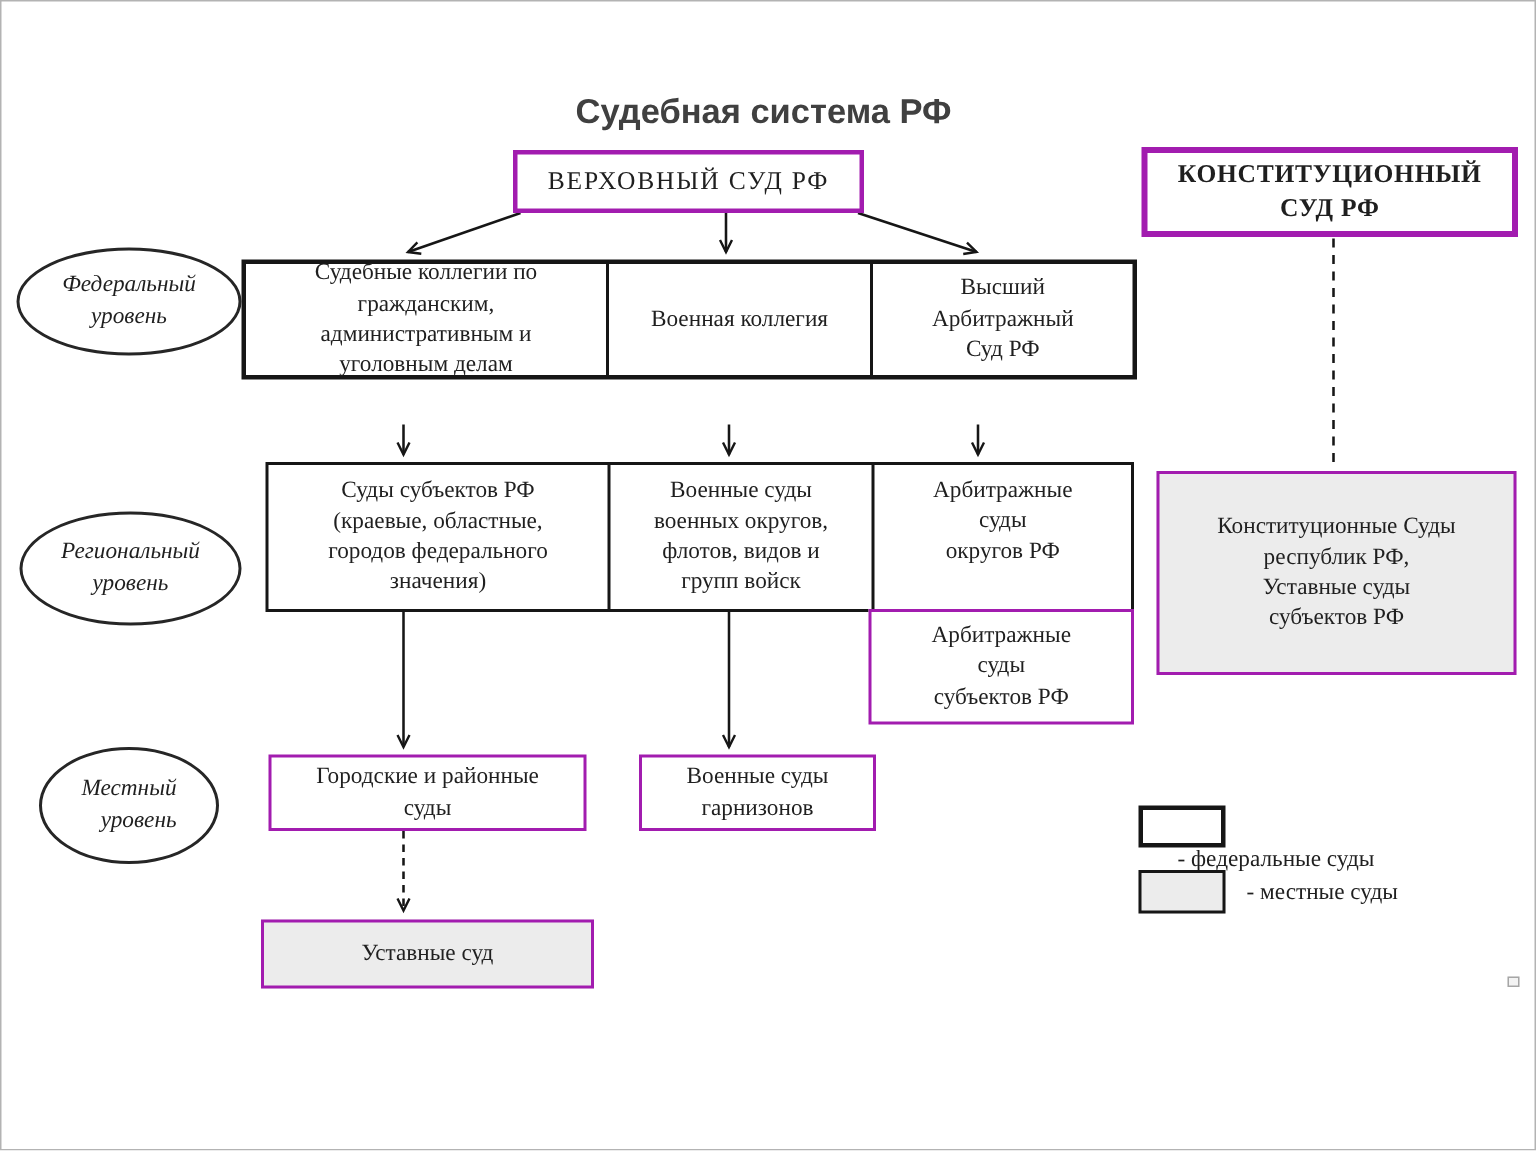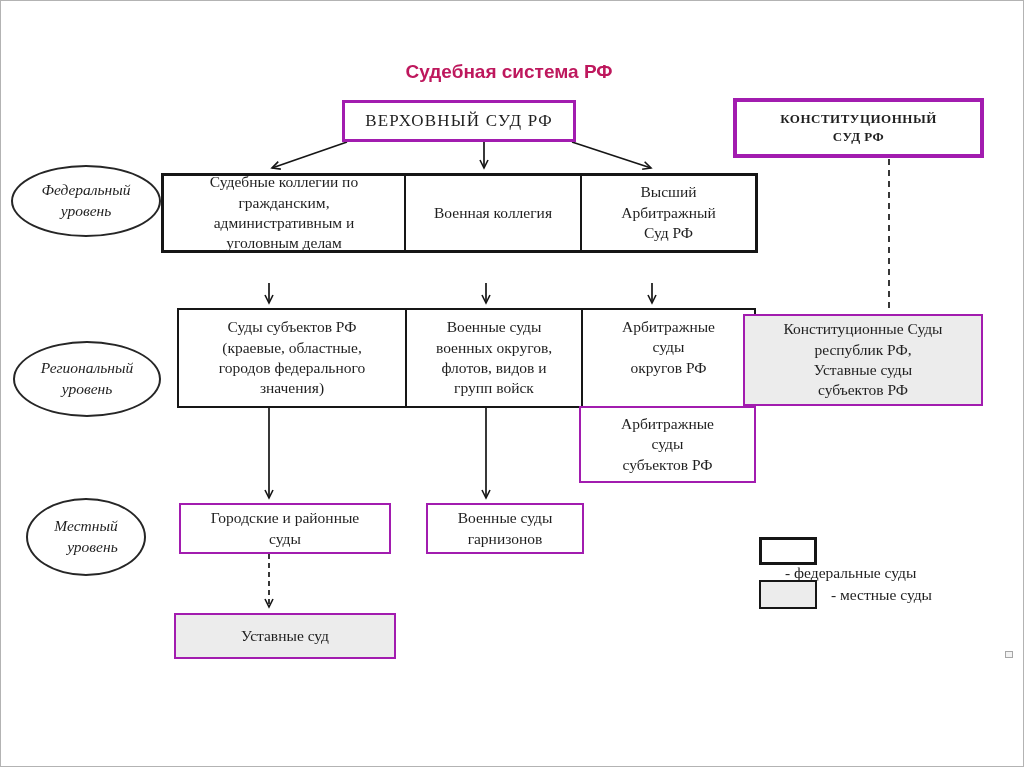--- a/index.html
+++ b/index.html
@@ -5,52 +5,52 @@
   * { margin:0; padding:0; box-sizing:border-box; }
   html,body { background:#ffffff; }
   body { font-family:"Liberation Serif", serif; color:#1f1f1f; }
   .slide {
     position:relative; width:1024px; height:767px; background:#ffffff;
     border:1px solid #b3b3b3; overflow:hidden;
   }
   .connectors { position:absolute; left:0; top:0; width:1024px; height:767px; }
   .title {
     position:absolute; left:308px; top:60px; width:400px; text-align:center;
-    font-family:"Liberation Sans", sans-serif; font-weight:bold; font-size:19px; color:#be185d;
+    font-family:"Liberation Sans", sans-serif; font-weight:bold; font-size:23px; color:#404040;
   }
   .node {
     position:absolute; background:#ffffff; border:2px solid #a21caf;
     display:flex; align-items:center; justify-content:center; text-align:center;
     white-space:pre-line; font-size:15.5px; line-height:1.32;
   }
   .node.gray { background:#ececec; }
   .supreme {
     left:341px; top:99px; width:234px; height:42px; border-width:3px;
     font-size:17px; letter-spacing:1.2px;
   }
   .constitutional {
-    left:732px; top:97px; width:251px; height:60px; border-width:4px;
-    font-weight:bold; font-size:13px; letter-spacing:0.5px; line-height:1.35;
+    left:760px; top:97px; width:251px; height:60px; border-width:4px;
+    font-weight:bold; font-size:17px; letter-spacing:0.5px; line-height:1.35;
   }
   .row { position:absolute; display:flex; background:#ffffff; border:3px solid #161616; }
   .fed-row  { left:160px; top:172px; width:597px; height:80px; }
   .reg-row  { left:176px; top:307px; width:579px; height:100px; border-width:2px; }
   .cell {
     display:flex; align-items:center; justify-content:center; text-align:center;
     white-space:pre-line; font-size:15.5px; line-height:1.32; padding:2px 4px;
   }
   .cell.divided { border-left:2px solid #161616; }
   .fed-row .c1 { flex:0 0 240px; }
   .fed-row .c2 { flex:0 0 176px; }
   .fed-row .c3 { flex:1 1 auto; }
   .reg-row .c1 { flex:0 0 226px; }
   .reg-row .c2 { flex:0 0 176px; }
   .reg-row .c3 { flex:1 1 auto; align-items:flex-start; padding-top:7px; }
   .arb-subject   { left:578px; top:405px; width:177px; height:77px; }
-  .const-subject { left:742px; top:313px; width:240px; height:92px; }
+  .const-subject { left:770px; top:313px; width:240px; height:136px; }
   .city-courts     { left:178px; top:502px; width:212px; height:51px; }
   .garrison-courts { left:425px; top:502px; width:158px; height:51px; }
   .magistrate      { left:173px; top:612px; width:222px; height:46px; }
   .level {
     position:absolute; border:2px solid #262626; border-radius:50%;
     display:flex; align-items:center; justify-content:center; text-align:center;
     white-space:pre-line; font-style:italic; font-size:15.5px; line-height:1.35; background:#fff;
   }
   .level.federal  { left:10px;  top:164px; width:150px; height:72px; font-weight:normal; border-width:2px; }
   .level.regional { left:12px;  top:340px; width:148px; height:76px; }

